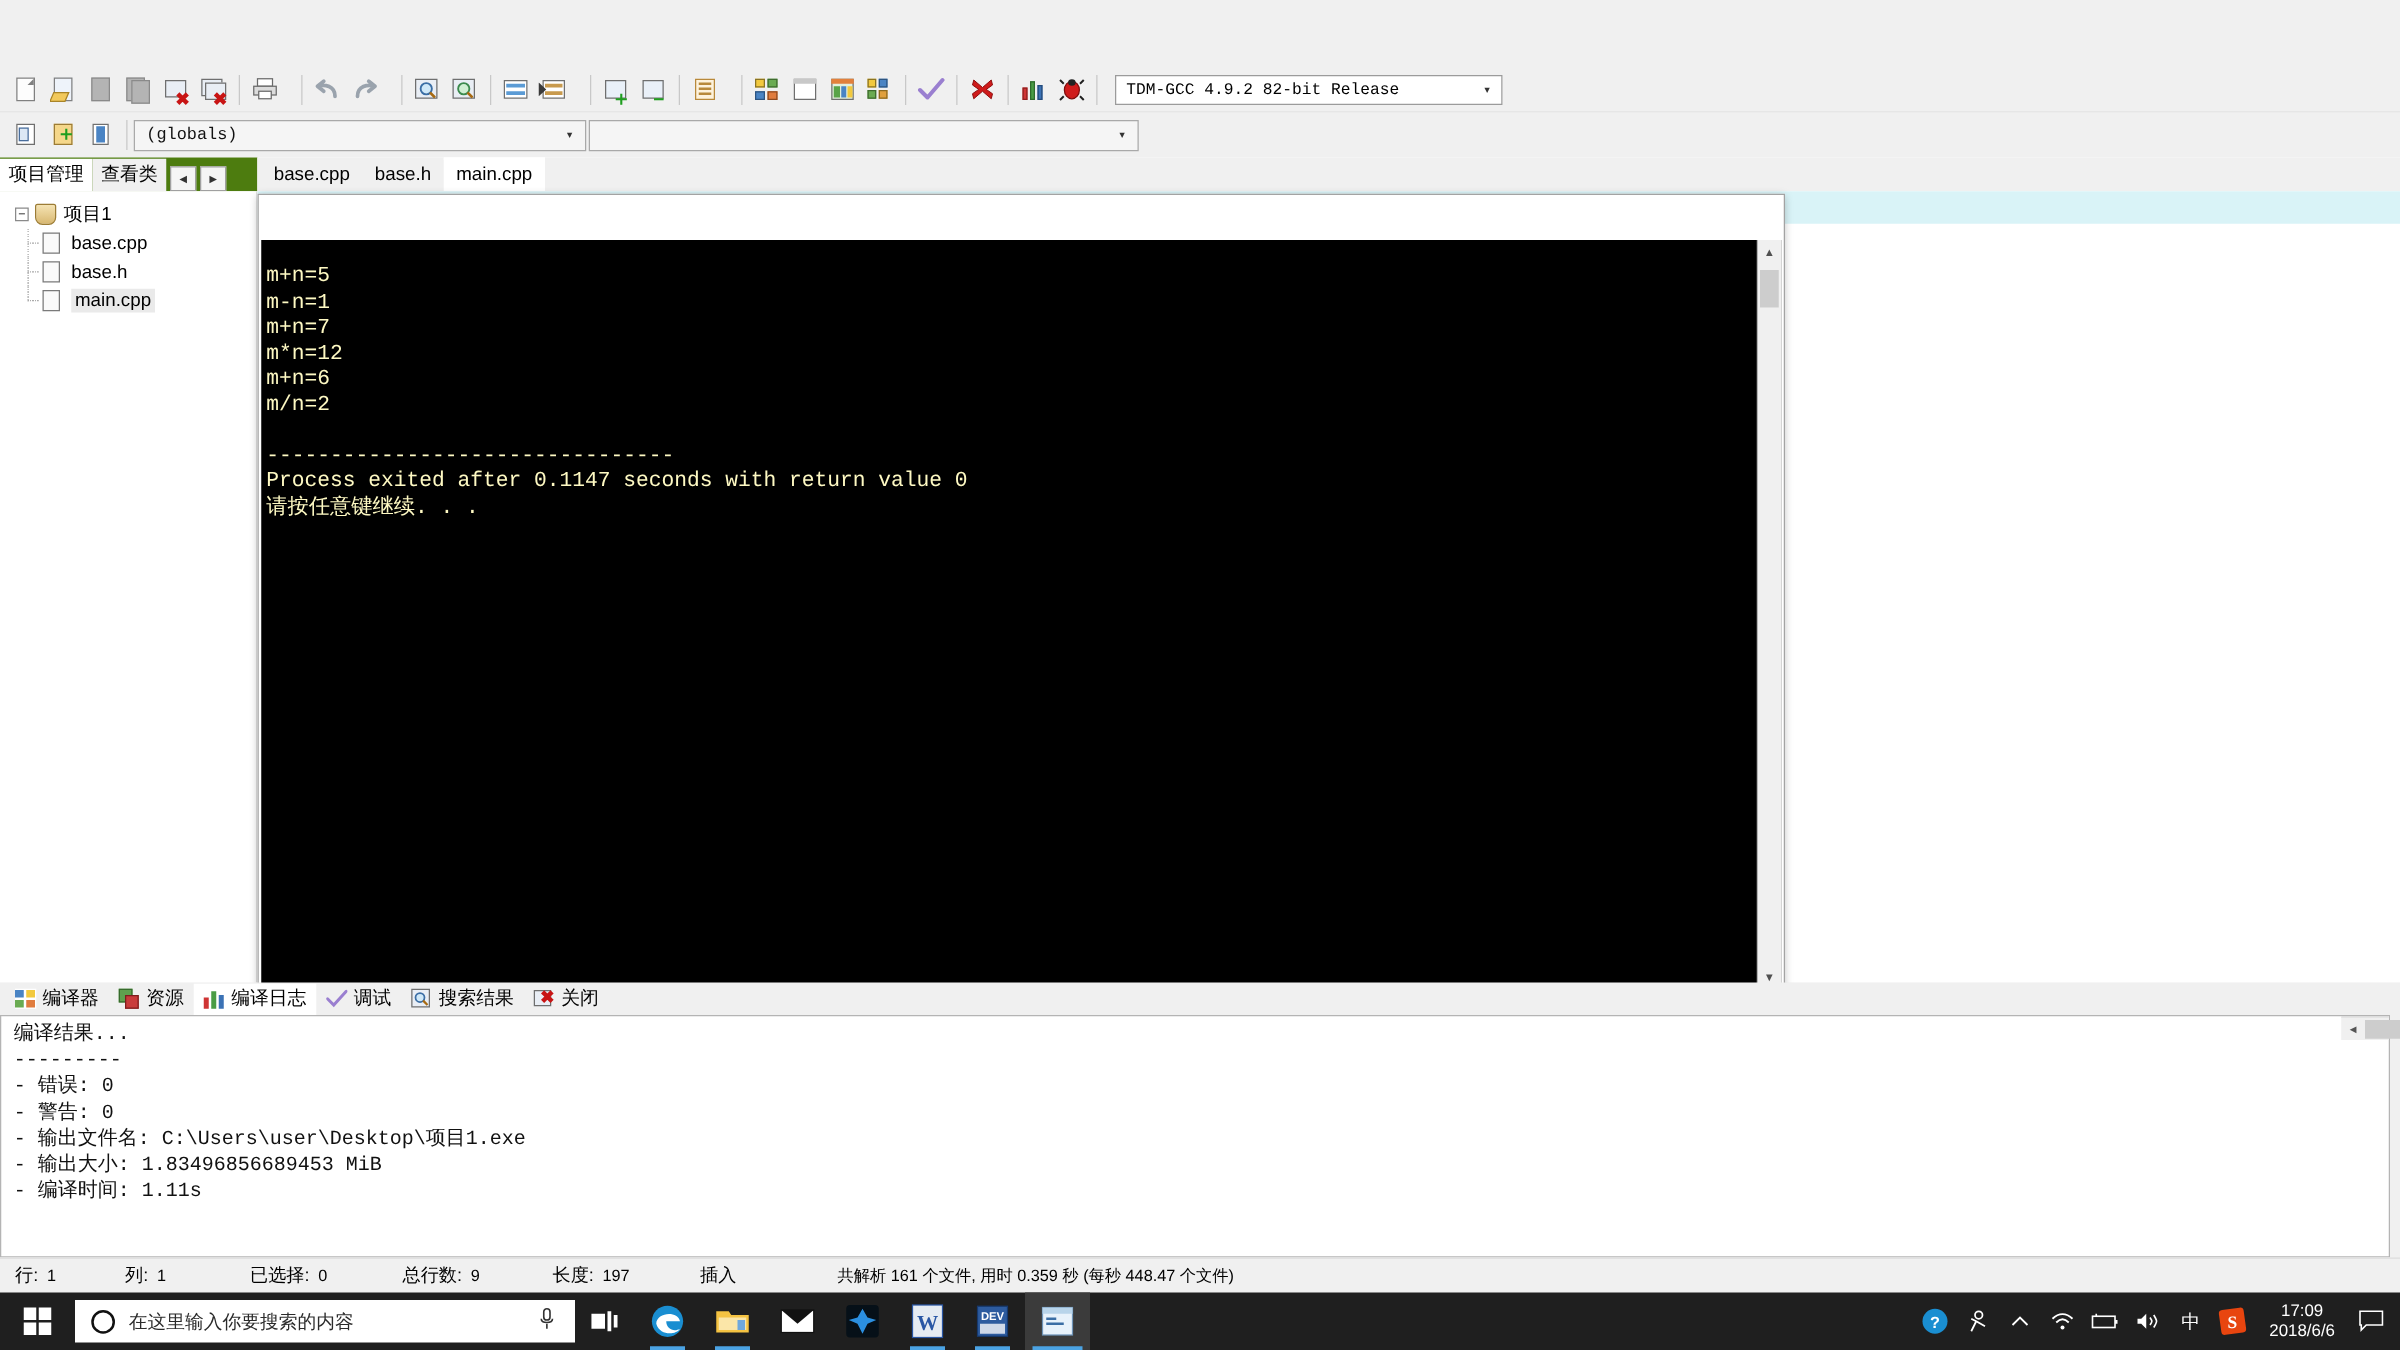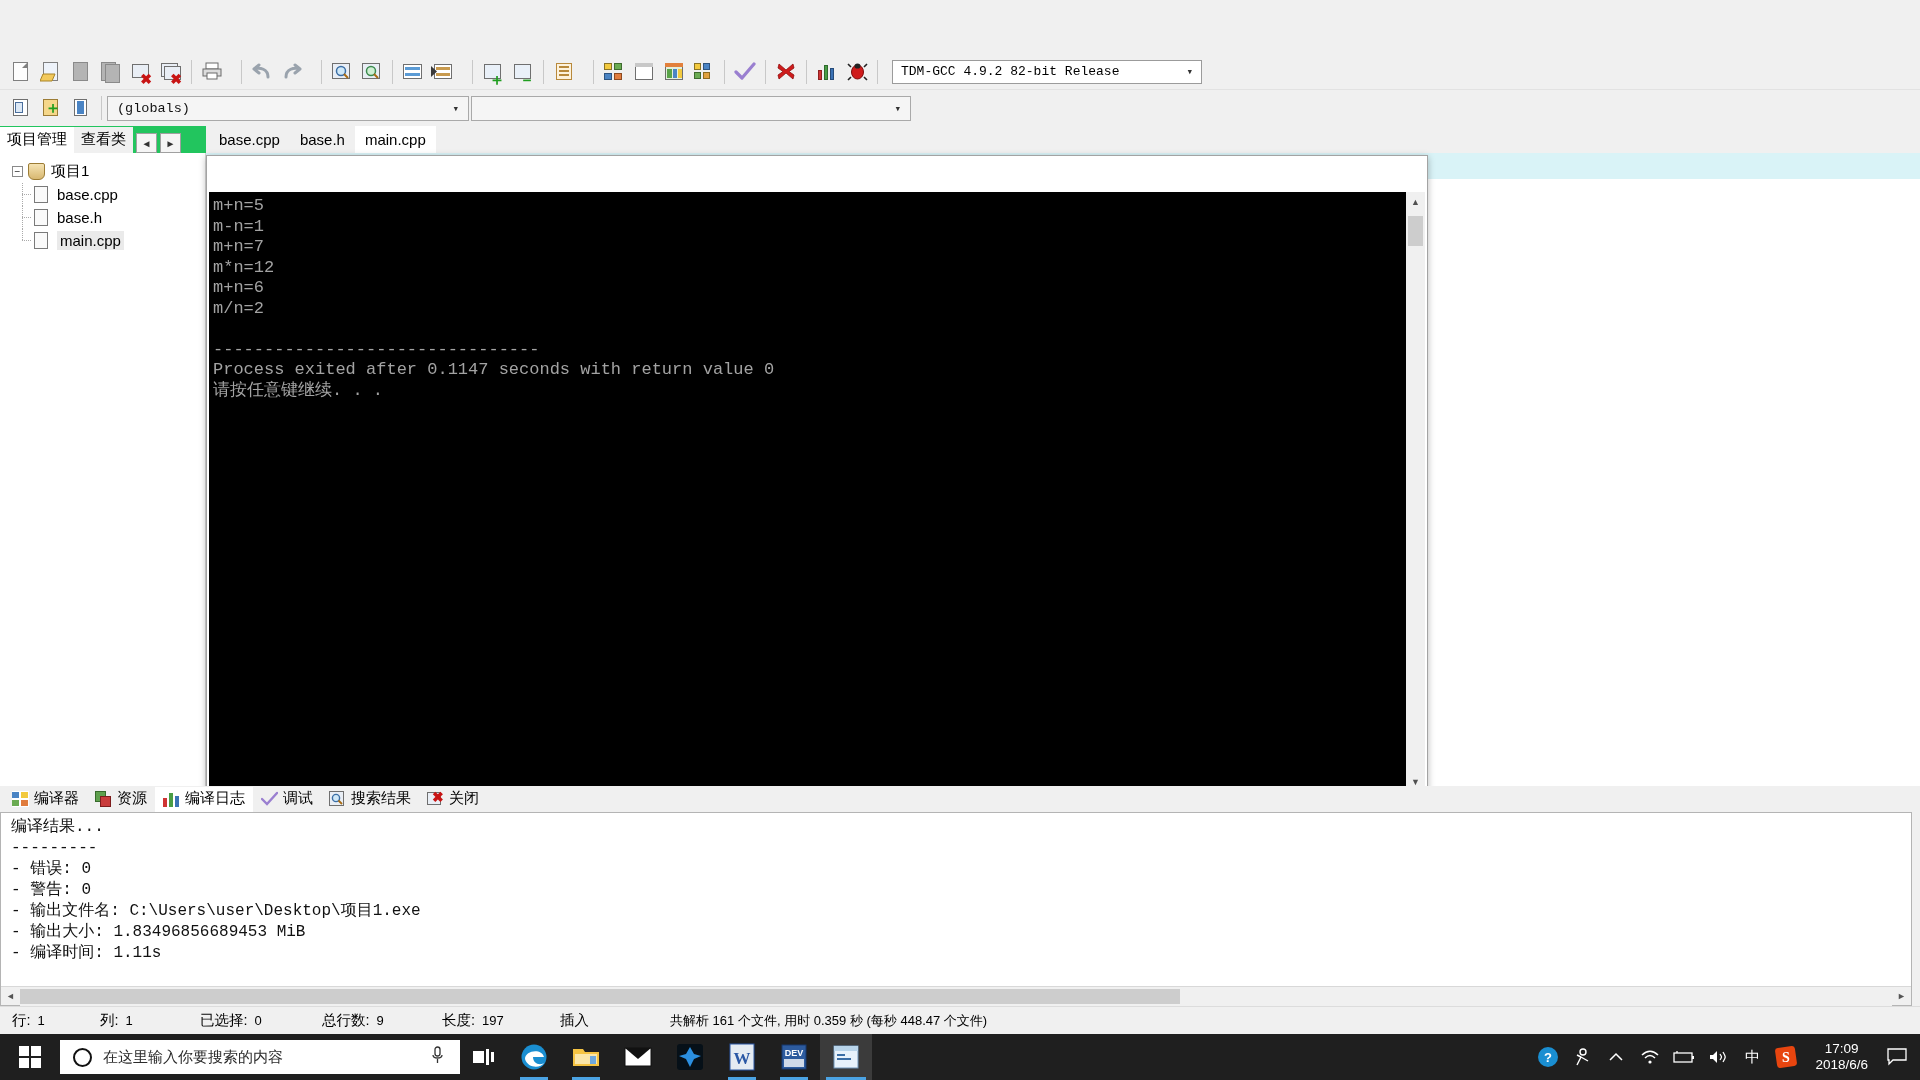--- a/index.html
+++ b/index.html
@@ -76,21 +76,21 @@
   }
   .combo {
     height:25px; background:#f5f5f5; border:1px solid #a9a9a9;
     display:flex; align-items:center; padding-left:9px; position:relative;
     font-family:"Liberation Mono", monospace; font-size:13.5px; color:#111;
   }
   .combo .caret { position:absolute; right:9px; color:#333; font-size:11px; }
 
   
   .leftpanel { position:absolute; left:0; top:126px; width:206px; height:660px; background:#fff; }
-  .lp-tabs { display:flex; align-items:flex-end; height:27px; background:#22c55e; }
+  .lp-tabs { display:flex; align-items:flex-end; height:27px; background:#4d7c0f; }
   .lp-tab {
     font-size:15px; padding:3px 7px 4px 7px; color:#000; background:#f0f0f0; white-space:nowrap;
   }
   .lp-tab.active { background:#fff; }
   .lp-navbtn {
     width:21px; height:20px; border:1px solid #a0a0a0; background:#f5f5f5;
     display:flex;align-items:center;justify-content:center;font-size:10px;color:#333;
     margin-left:3px;
   }
   .lp-body { background:#fff; height:633px; border-right:1px solid #d6d6d6; padding-top:7px; position:relative;}
@@ -136,21 +136,21 @@
   .cw-ico:after{content:"";position:absolute;left:2px;top:2px;width:4px;height:9px;background:#3b9c66;}
   .cw-ico:before{content:"";position:absolute;left:8px;top:2px;width:3px;height:9px;background:#9fd9bb;}
   .cw-title { font-size:15px; color:#111; }
   .cw-btns { position:absolute; right:0; top:0; display:flex; height:36px; }
   .cw-btn { width:58px; height:36px; display:flex;align-items:center;justify-content:center;color:#222; }
   .console-body {
     position:absolute; left:2px; top:36px; right:2px; bottom:2px;
     background:#000; display:flex;
   }
   .console-text {
-    flex:1; padding:4px 8px 0 4px; color:#a3a3a3;
+    flex:1; padding:20px 8px 0 4px; color:#fef9c3;
     font-family:"Liberation Mono","DejaVu Sans Mono",monospace;
     font-size:17px; line-height:20.5px; white-space:pre; overflow:hidden;
   }
   .console-scroll {
     width:20px; background:#f0f0f0; border-left:1px solid #000; position:relative; flex:none;
     display:flex; flex-direction:column; justify-content:space-between;
   }
   .cs-arrow { height:20px; display:flex;align-items:center;justify-content:center;font-size:9px;color:#505050;background:#f0f0f0;}
   .cs-track { flex:1; background:#f0f0f0; position:relative; }
   .cs-thumb { position:absolute; left:2px; right:2px; top:4px; height:30px; background:#cdcdcd; }
@@ -166,21 +166,21 @@
   .ic-grid i { position:absolute; width:7px;height:6px; }
   .bp-body { display:flex; height:194px; }
   .bp-left { width:206px; padding:10px 8px 0 8px; }
   .btn-abort {
     width:176px; height:36px; background:#d4d4d4; border:1px solid #cfcfcf;
     color:#8d8d8d; font-size:15px; display:flex;align-items:center;justify-content:center;
   }
   .prog-box { width:176px; height:26px; background:#ececec; border:1px solid #dcdcdc; margin-top:10px; }
   .chk-row { display:flex; align-items:center; gap:6px; margin-top:12px; font-size:14.5px; color:#111; }
   .chk-box { width:14px;height:14px;border:1px solid #555;background:#fff;flex:none; }
-  .bp-right { flex:1; margin-right:8px; background:#fff; border:1px solid #b4b4b4; display:flex; flex-direction:column; }
+  .bp-right { flex:1; margin-right:8px; background:#fff; border:1px solid #b4b4b4; display:flex; flex-direction:row; }
   .log-text {
     flex:1; padding:4px 0 0 10px; font-family:"Liberation Mono","DejaVu Sans Mono",monospace;
     font-size:16px; line-height:21px; color:#111; white-space:pre; overflow:hidden;
   }
   .hscroll { height:19px; background:#f0f0f0; border-top:1px solid #d8d8d8; display:flex; align-items:center; }
   .hs-arrow { width:19px;height:19px;display:flex;align-items:center;justify-content:center;font-size:9px;color:#555;}
   .hs-track { flex:1; height:19px; background:#f0f0f0; position:relative; }
   .hs-thumb { position:absolute; left:0; top:2px; height:15px; width:1160px; background:#cdcdcd; }
 
   

